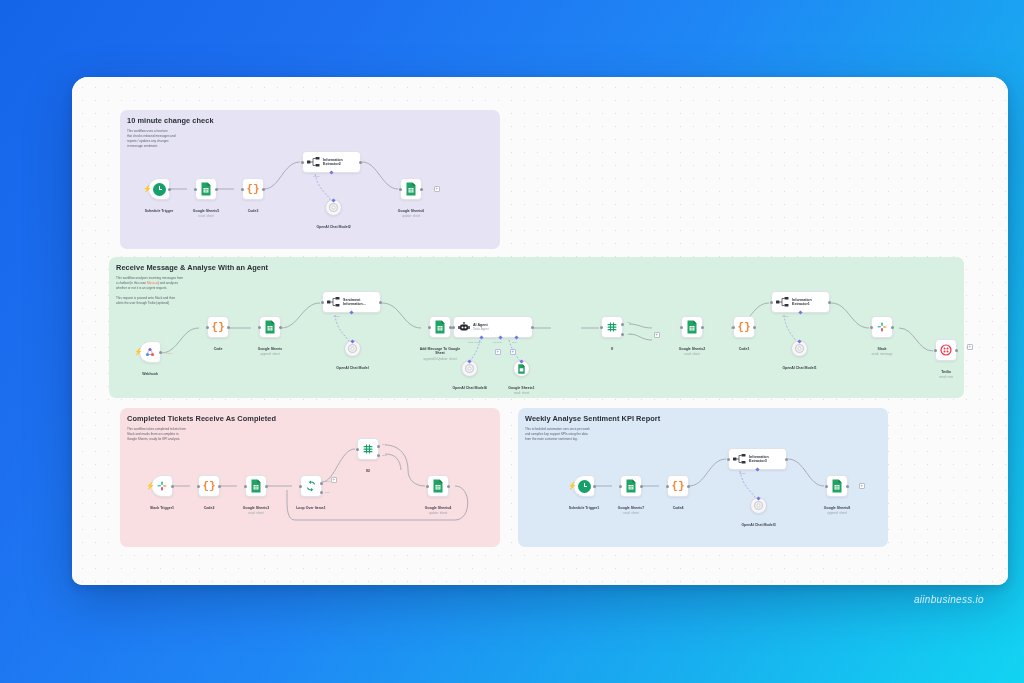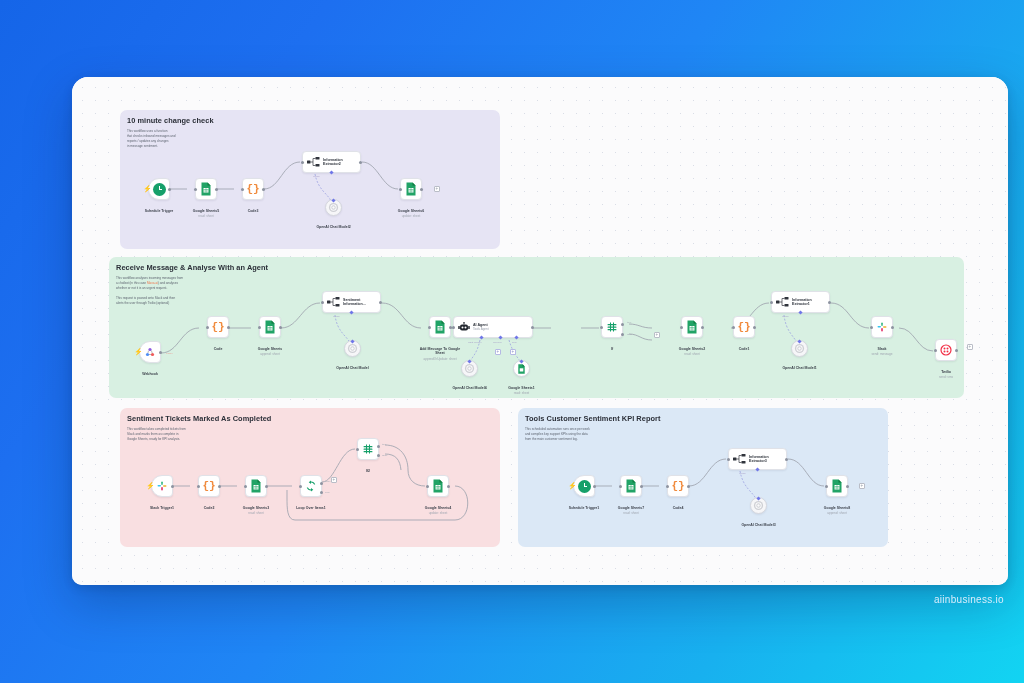--- a/index.html
+++ b/index.html
@@ -28,25 +28,26 @@
     position: absolute;
     left: 0; top: 0; right: 0; bottom: 0;
     background-color: #fbfbfc;
     background-image: radial-gradient(circle, #d9dde6 0.8px, transparent 0.9px);
     background-size: 13px 13px;
     background-position: 4px 4px;
   }
 
   .watermark {
     position: absolute;
-    right: 20px; bottom: 78px;
+    right: 40px; bottom: 78px;
     color: #e9f2ff;
     font-size: 10px;
     letter-spacing: .3px;
     opacity: .92;
+    font-style: italic;
   }
 
   
   .group {
     position: absolute;
     border-radius: 7px;
   }
   .group-title {
     position: absolute;
     left: 7px; top: 6px;
@@ -574,21 +575,21 @@
         <span class="port r"></span>
         <div class="label">
           <span>Twilio</span>
           <span class="sublabel">send: sms</span>
         </div>
       </div>
       <div class="plus-end" style="left:858px; top:90px;">+</div>
     </div>
 
     <div class="group" id="grp-3">
-      <div class="group-title">Sentiment Tickets Marked As Completed</div>
+      <div class="group-title">Completed Tickets Receive As Completed</div>
       <div class="group-desc">This workflow takes completed tickets from
 Slack and marks them as complete in
 Google Sheets, ready for KPI analysis.</div>
 
       <svg class="wires" viewBox="0 0 380 139">
         <path class="wire" d="M 53 78 L 70 78"></path>
         <path class="wire" d="M 100 78 L 117 78"></path>
         <path class="wire" d="M 147 78 L 172 78"></path>
         <path class="wire" d="M 202 74 C 215 74 220 41 235 41"></path>
         <path class="wire" d="M 265 37 C 280 37 288 48 288 62 C 288 72 295 78 305 78"></path>
@@ -678,21 +679,21 @@
         <span class="port l"></span>
         <span class="port r"></span>
         <div class="label">
           <span>Google Sheets4</span>
           <span class="sublabel">update: sheet</span>
         </div>
       </div>
     </div>
 
     <div class="group" id="grp-4">
-      <div class="group-title">Tools Customer Sentiment KPI Report</div>
+      <div class="group-title">Weekly Analyse Sentiment KPI Report</div>
       <div class="group-desc">This scheduled automation runs once per week
 and compiles key support KPIs using the data
 from the main customer sentiment log.</div>
 
       <svg class="wires" viewBox="0 0 370 139">
         <path class="wire" d="M 77 78 L 94 78"></path>
         <path class="wire" d="M 124 78 L 141 78"></path>
         <path class="wire" d="M 171 78 C 188 78 191 51 208 51"></path>
         <path class="wire" d="M 270 51 C 287 51 290 78 306 78"></path>
         <path class="wire-dash" d="M 222 63 C 225 80 235 84 238 91"></path>

